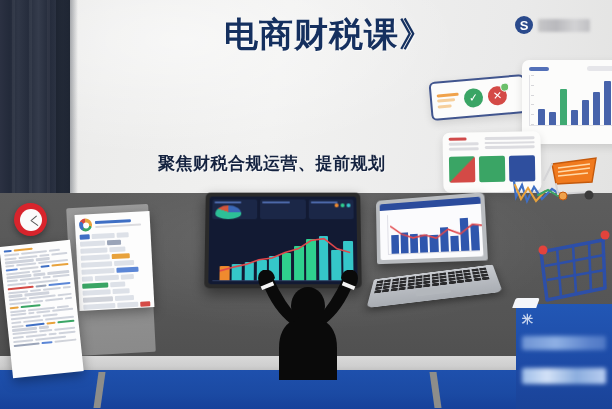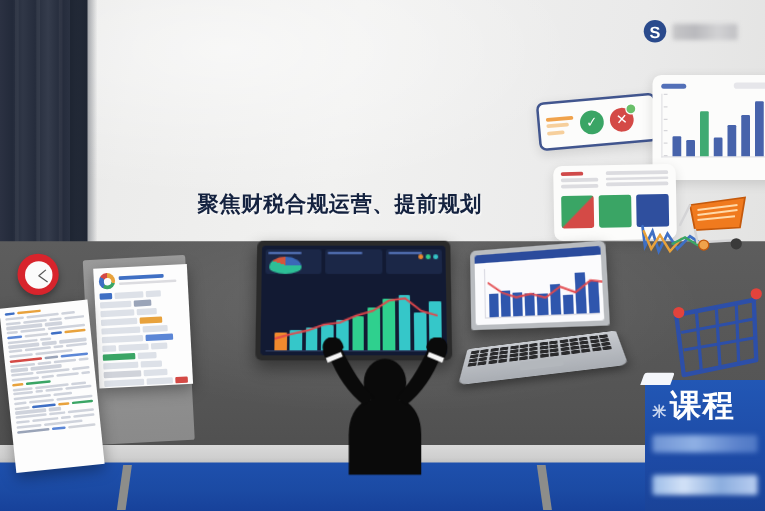--- a/index.html
+++ b/index.html
@@ -194,20 +194,21 @@
     <div class="curtain-fold" style="left:29px"></div>
     <div class="curtain-fold" style="left:47px"></div>
   </div>
 
   <div class="brand">
     <div class="brand-mark">S</div>
     <div class="brand-blur"></div>
   </div>
 
   <div class="title-wrap">
+    <div class="title-l2">电商财税课》</div>
   </div>
   <div class="tagline">聚焦财税合规运营、提前规划</div>
 
   <div class="card card-icons">
     <div class="mini-lines">
         <i></i>
         <i></i>
         <i></i>
       </div>
     <div class="dot-ico dot-green">✓</div>
@@ -592,19 +593,18 @@
     <path d="M27 16 Q22 4 30 0 Q40 -2 42 8 Q38 14 34 16 Z" fill="#0a0a0a"></path>
     <path d="M123 16 Q128 4 120 0 Q110 -2 108 8 Q112 14 116 16 Z" fill="#0a0a0a"></path>
     <rect x="28" y="14" width="13" height="4" fill="#f4f4f4" transform="rotate(-22 34 16)"></rect>
     <rect x="109" y="14" width="13" height="4" fill="#f4f4f4" transform="rotate(22 116 16)"></rect>
   </svg>
 
   <div class="banner">
     <div class="banner-tab"></div>
     <div class="banner-row">
       <span class="banner-mark">米</span>
-      <span class="banner-title">课程</span>
     </div>
     <div class="banner-blur"></div>
     <div class="banner-blur b2"></div>
   </div>
 
 </div>
 
 </body></html>

